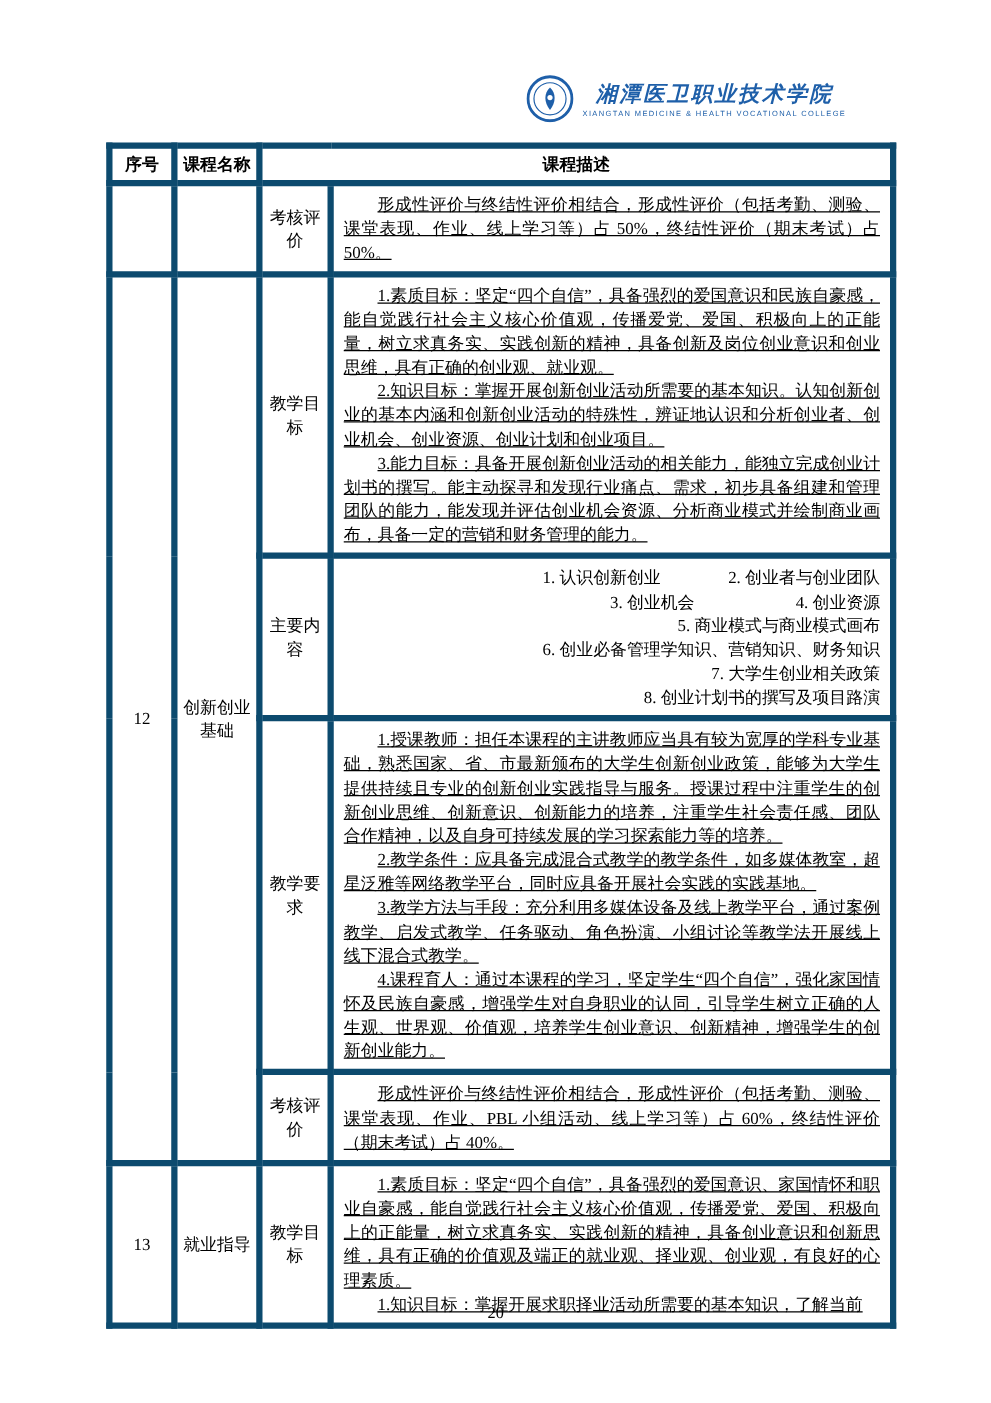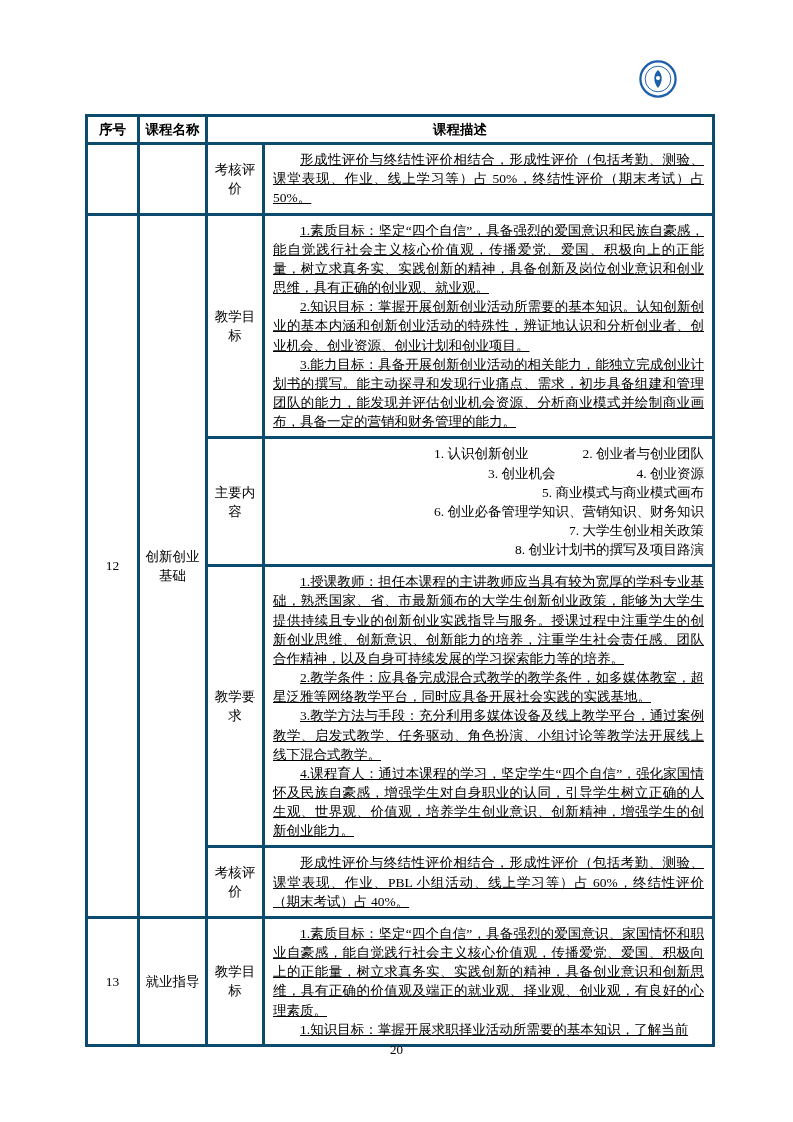--- a/index.html
+++ b/index.html
@@ -26,21 +26,21 @@
     margin-top: 2px; white-space: nowrap;
     font-family: "Liberation Sans", sans-serif;
   }
 
   
   table.doc {
     position: absolute; left: 85px; top: 114px; width: 627px;
     border-collapse: collapse; table-layout: fixed;
   }
   .doc th, .doc td {
-    border: 3px solid #0c4a6e;
+    border: 5px solid #0c4a6e;
     font-size: 13.5px; line-height: 1.42;
     vertical-align: middle;
   }
   .doc th { font-weight: bold; text-align: center; padding: 3px 1px; }
   td.cell-no, td.cell-course, td.cell-label {
     text-align: center; padding: 2px 4px;
   }
   td.cell-content {
     vertical-align: top; padding: 5px 8px;
   }
@@ -58,20 +58,24 @@
 
 <div class="page">
 
   <div class="logo">
     <svg class="logo-emblem" viewBox="0 0 40 40">
       <circle cx="20" cy="20" r="18.5" fill="#ffffff" stroke="#1e5fa9" stroke-width="2.4"></circle>
       <circle cx="20" cy="20" r="13.5" fill="none" stroke="#1e5fa9" stroke-width="1"></circle>
       <path d="M20 10.5 C 14.8 15, 14.8 23, 20 29.5 C 25.2 23, 25.2 15, 20 10.5 Z" fill="#1e5fa9"></path>
       <circle cx="20" cy="19" r="2.2" fill="#ffffff"></circle>
     </svg>
+    <div class="logo-text">
+      <div class="logo-cn">湘潭医卫职业技术学院</div>
+      <div class="logo-en">XIANGTAN MEDICINE &amp; HEALTH VOCATIONAL COLLEGE</div>
+    </div>
   </div>
 
   <table class="doc">
     <colgroup>
       <col style="width:52px">
       <col style="width:68px">
       <col style="width:57px">
       <col style="width:450px">
     </colgroup>
     <thead>

